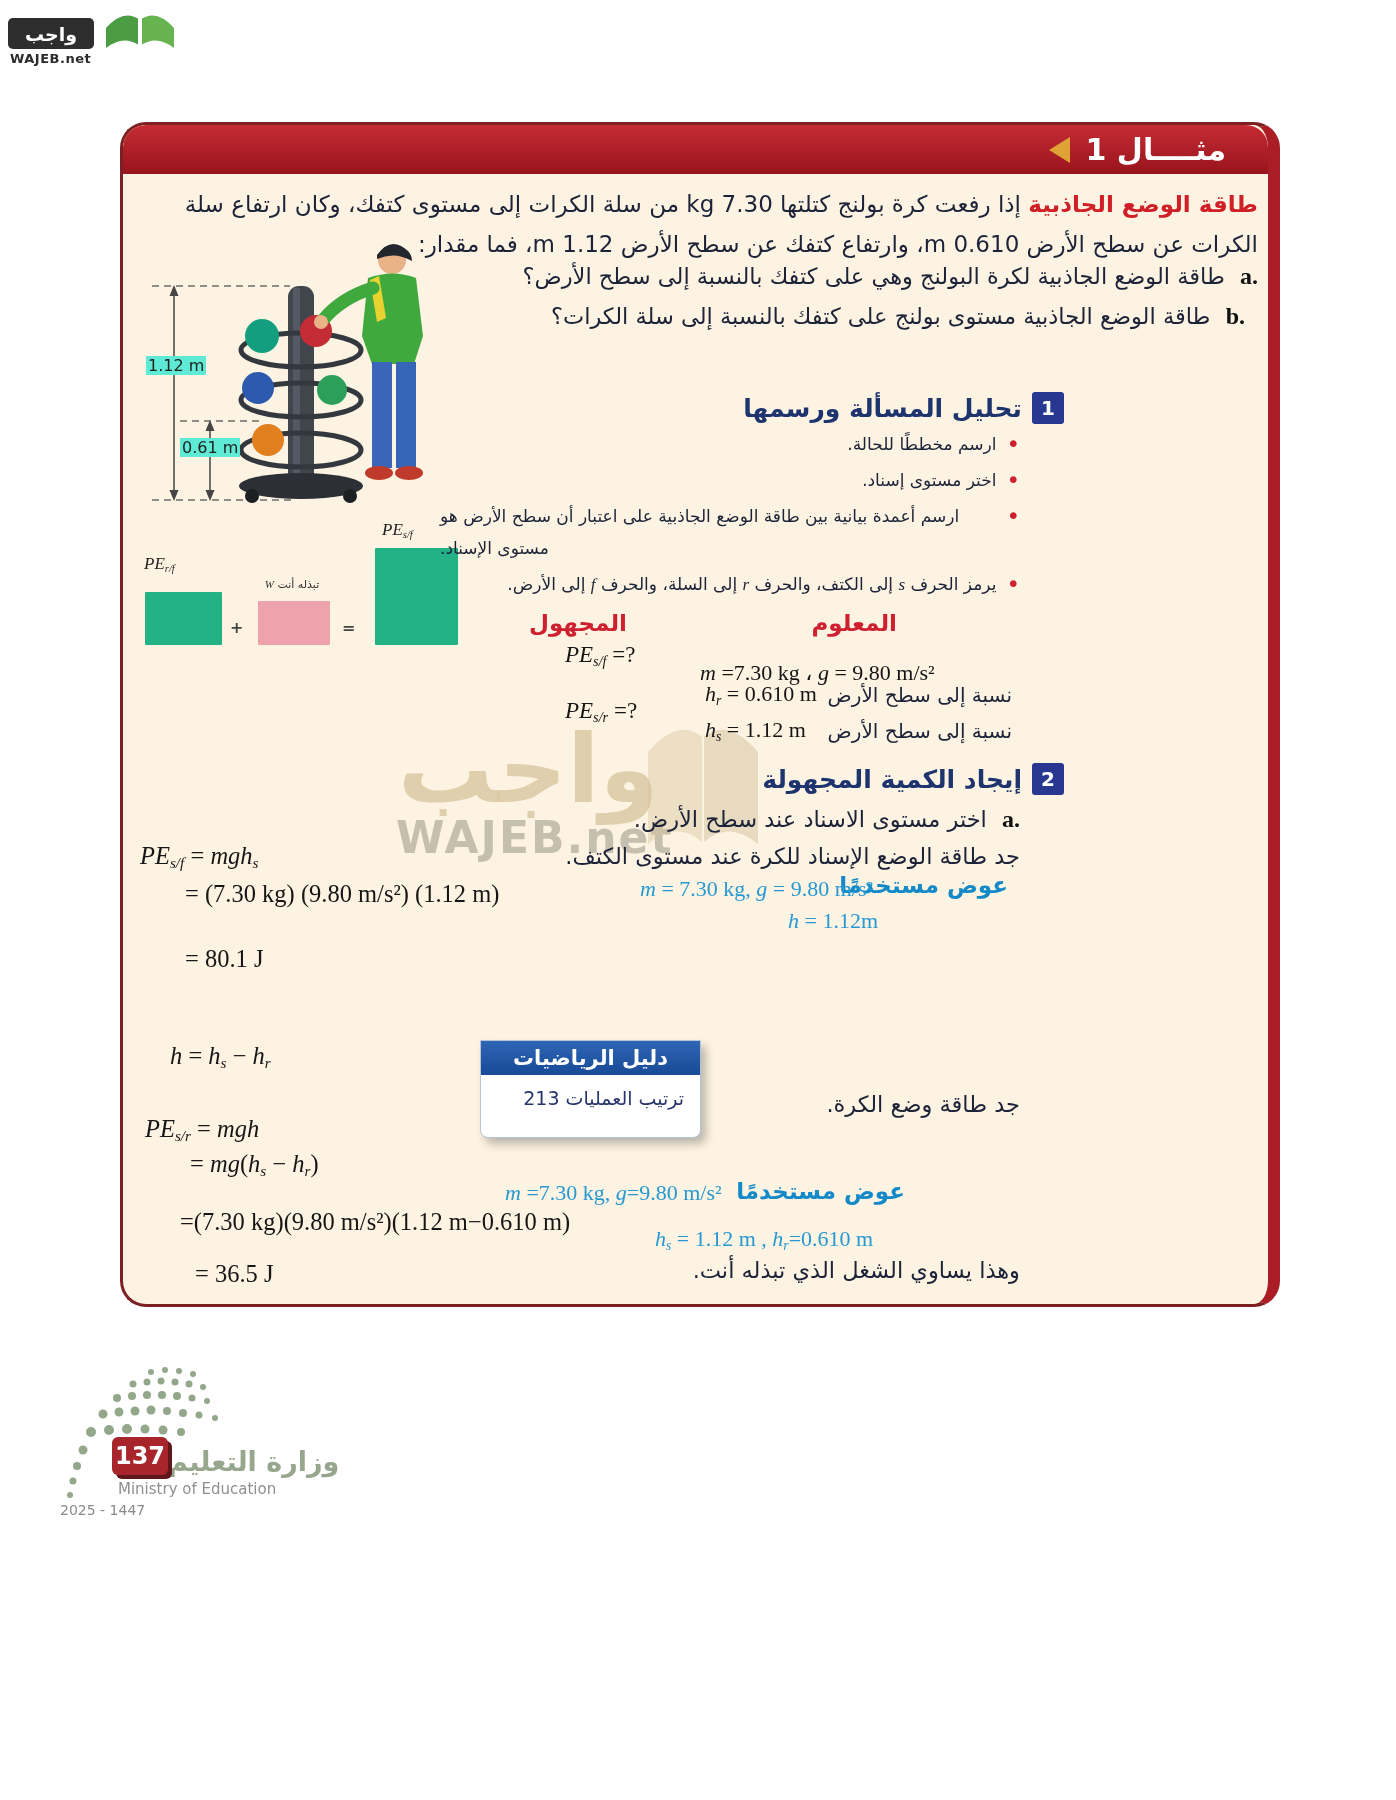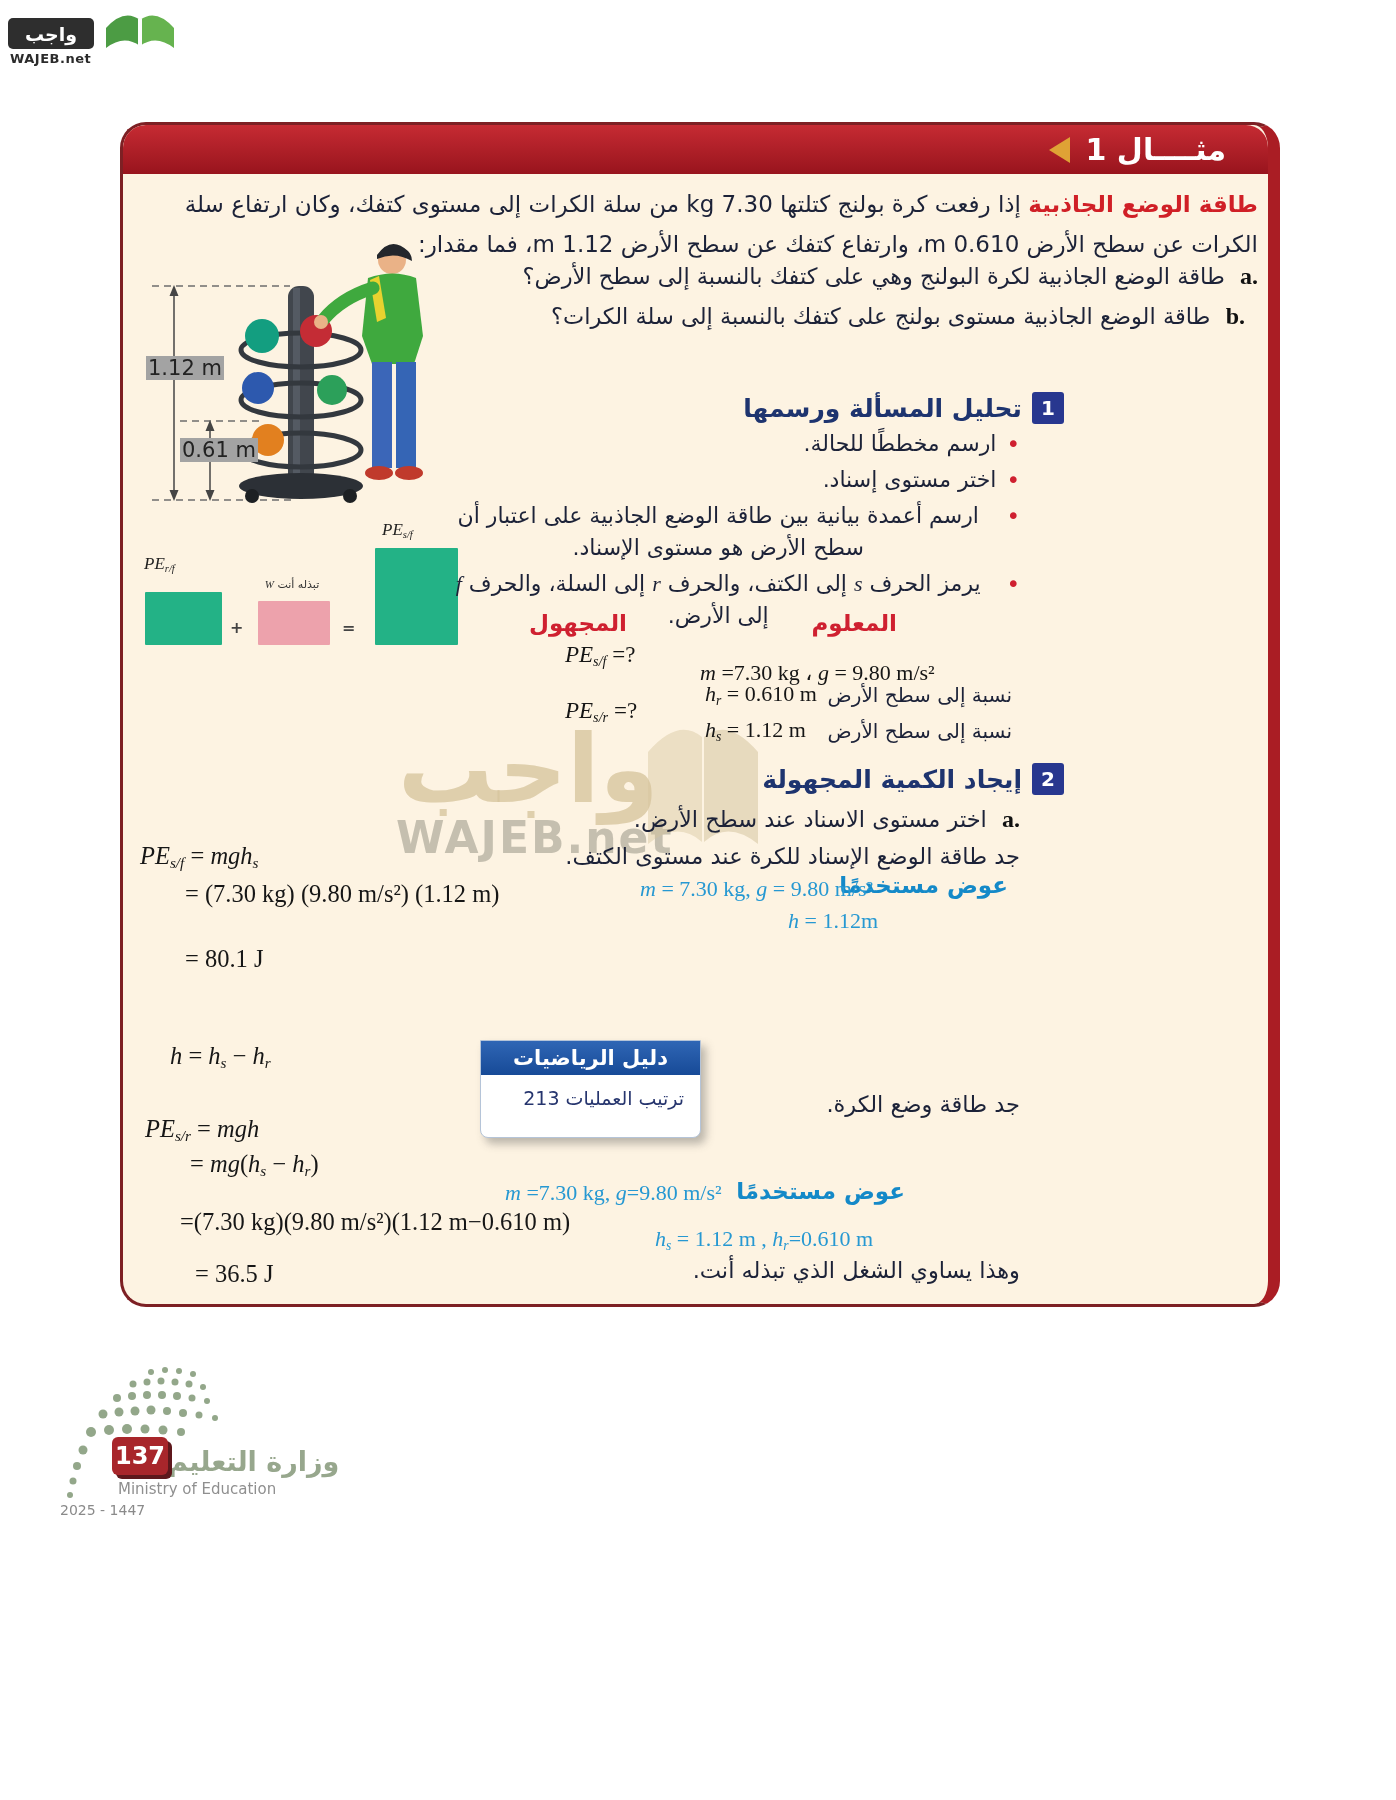--- a/index.html
+++ b/index.html
@@ -37,33 +37,33 @@
   .qlabel{font-family:"Liberation Serif",serif;font-weight:bold;font-size:24px;color:#111;
           display:inline-block;direction:ltr;margin-left:8px}
 
   .sec-num{width:32px;height:32px;background:#28378f;color:#fff;font-weight:bold;font-size:20px;
            display:flex;align-items:center;justify-content:center;border-radius:3px}
   .sec-title{color:#1e346f;font-weight:bold;font-size:25px}
 
   .bullets{left:440px;top:428px;width:580px}
   .bullet{display:flex;direction:rtl;gap:10px;margin-bottom:4px}
   .bullet .dot{color:#cf2030;font-size:23px;line-height:32px}
-  .bullet .btext{font-size:22px;line-height:32px;text-align:center}
+  .bullet .btext{font-size:17px;line-height:32px;text-align:left}
 
   .col-header{color:#cf2030;font-weight:bold;font-size:23px}
   .kv{font-size:22px}
   .kv-label{font-size:20px}
 
   .steptxt{font-size:22.5px;line-height:37px;text-align:right}
   .eq{font-family:"Liberation Serif",serif;font-size:24.5px;color:#161616;white-space:nowrap}
   .subst-label{color:#1489c8;font-weight:bold;font-size:23px;white-space:nowrap}
   .subst-val{color:#2698d2;font-size:22px;font-family:"Liberation Serif",serif;white-space:nowrap}
 
   
-  .dimlabel{background:#a3a3a3;padding:0 2px;font-size:21px;color:#222;white-space:nowrap}
+  .dimlabel{background:#5eead4;padding:0 2px;font-size:16px;color:#222;white-space:nowrap}
   .chart-label{font-size:17px;color:#222;white-space:nowrap}
   .work-label{font-size:11px;color:#333;width:84px;text-align:center;white-space:nowrap}
   .bar{position:absolute;bottom:25px;border-radius:1px}
   .op{font-size:16px;color:#444;font-weight:bold}
 
   
   .mathbox{background:#fff;border:1px solid #b5c4d8;border-radius:0 0 8px 8px;
            box-shadow:5px 6px 8px rgba(70,70,70,.35)}
   .mathbox-header{background:linear-gradient(180deg,#2f66b5,#174a97);color:#fff;font-weight:bold;
                   font-size:21px;padding:5px 12px;text-align:center}

